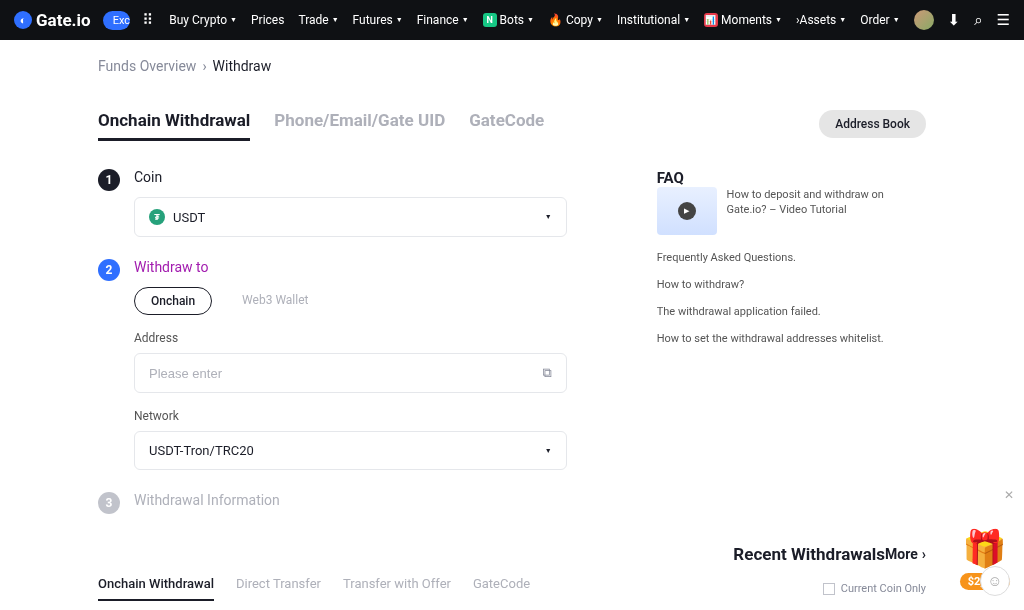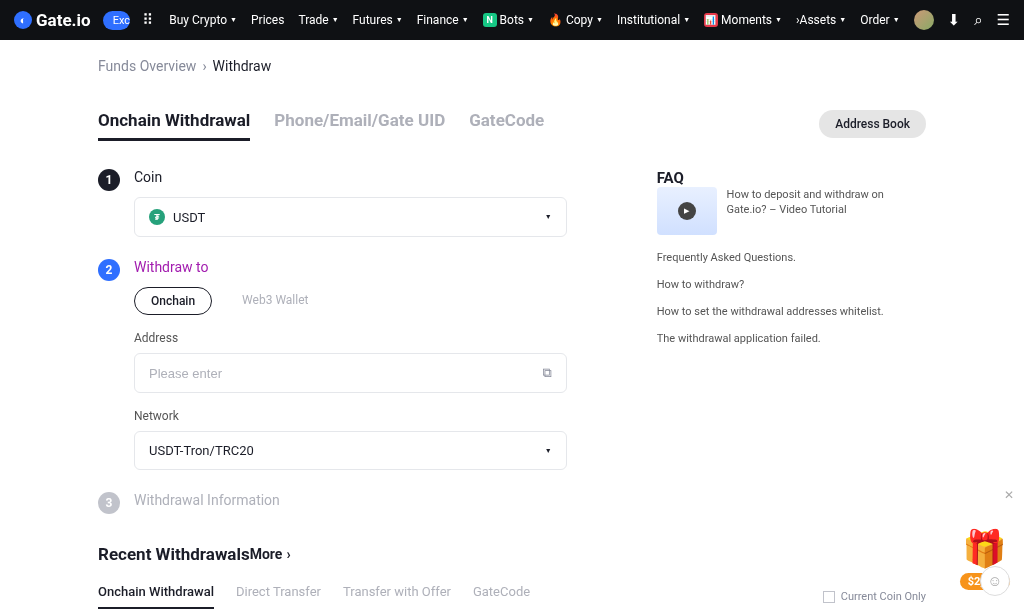--- a/index.html
+++ b/index.html
@@ -49,21 +49,21 @@
 .inp input::placeholder{color:#aeb0b9}
 .ci{color:#868a99;cursor:pointer}
 .right{width:270px}
 .faq{font-size:15px;font-weight:700;}
 .vid{display:flex;gap:10px;margin-bottom:16px}
 .thumb{width:84px;height:48px;background:linear-gradient(180deg,#e8f0ff,#d0e0ff);border-radius:4px;position:relative}
 .play{position:absolute;top:50%;left:50%;transform:translate(-50%,-50%);width:18px;height:18px;background:#444;border-radius:50%;display:flex;align-items:center;justify-content:center;color:#fff;font-size:7px}
 .vt{font-size:11px;color:#555;line-height:1.4}
 .fql{font-size:11px;color:#555;margin-bottom:14px;cursor:pointer}
 .rw{margin-top:24px}
-.rwh{display:flex;justify-content:flex-start;align-items:center;margin-bottom:20px}
+.rwh{display:flex;justify-content:flex-end;align-items:center;margin-bottom:12px}
 .rwt{font-size:17px;font-weight:700}
 .more{font-size:14px;font-weight:700;cursor:pointer;display:flex;align-items:center;gap:4px}
 .row2{display:flex;justify-content:space-between;align-items:center}
 .tabs2{display:flex;gap:22px}
 .tab2{font-size:13px;color:#aeb0b9;cursor:pointer;padding-bottom:8px}
 .tab2.active{color:#1b1d28;font-weight:500;border-bottom:2px solid #1b1d28}
 .cco{display:flex;gap:6px;align-items:center;font-size:11px;color:#868a99}
 .cb{width:12px;height:12px;border:1px solid #c1c3cb;cursor:pointer}
 .gift{position:absolute;bottom:20px;right:14px;text-align:center;cursor:pointer}
 .gift-icon{font-size:36px}
@@ -199,22 +199,22 @@
     <div class="right">
       <div class="faq">FAQ</div>
       <div class="vid">
         <div class="thumb">
             <div class="play">▶</div>
           </div>
         <div class="vt">How to deposit and withdraw on Gate.io? – Video Tutorial</div>
       </div>
       <div class="fql">Frequently Asked Questions.</div>
       <div class="fql">How to withdraw?</div>
+      <div class="fql">The withdrawal application failed.</div>
       <div class="fql">How to set the withdrawal addresses whitelist.</div>
-      <div class="fql">The withdrawal application failed.</div>
     </div>
   </div>
 
   <div class="rw">
     <div class="rwh">
       <div class="rwt">Recent Withdrawals</div>
       <div class="more">
           <span>More</span>
           <span>›</span>
         </div>

